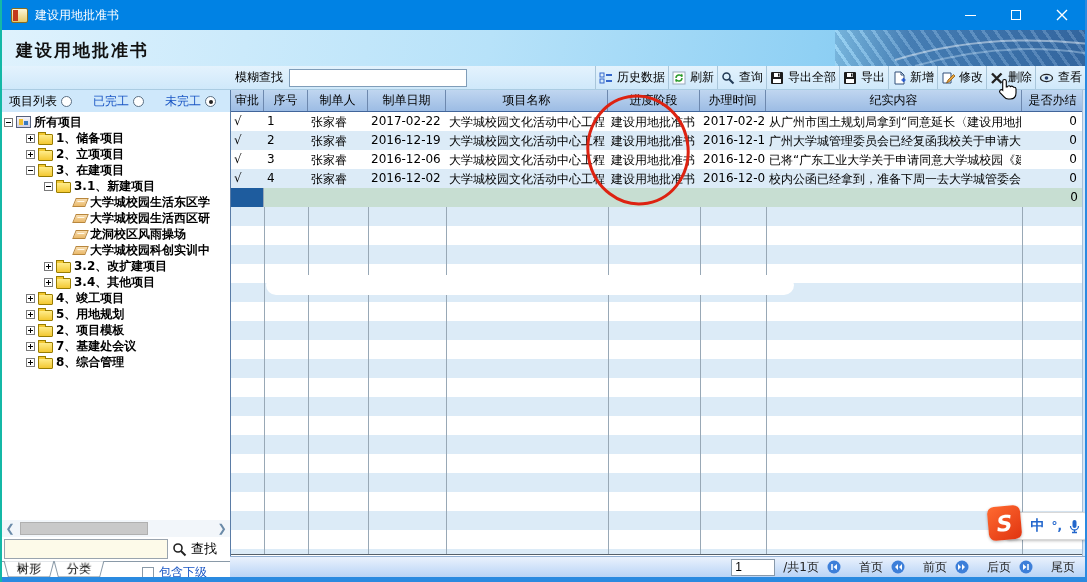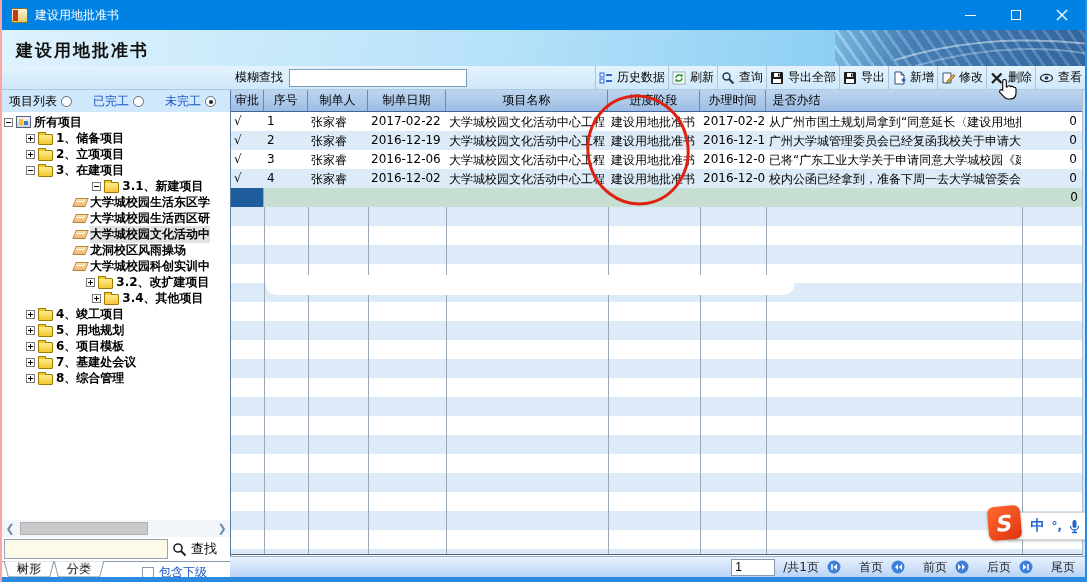--- a/index.html
+++ b/index.html
@@ -1,19 +1,19 @@
 <!DOCTYPE html>
 <html><head>
 <meta charset="utf-8">
 <style>
   html,body{margin:0;padding:0;background:#444;}
   *{box-sizing:border-box;}
   body{font-family:"DejaVu Sans","Liberation Sans",sans-serif;}
   #win{position:relative;width:1087px;height:582px;background:#fff;overflow:hidden;
-       border-left:2px solid #fca5a5;border-right:2px solid #2a8ae0;}
+       border-left:2px solid #14b8a6;border-right:2px solid #2a8ae0;}
   
   .titlebar{position:absolute;left:0;top:0;width:100%;height:30px;background:#0082e4;
             display:flex;align-items:center;color:#fff;font-size:12px;}
   .app-ic{width:17px;height:15px;margin:0 7px 0 9px;position:relative;background:linear-gradient(#fdf6d8,#e8c96a);border:1px solid #8a6d20;border-radius:2px;}
   .app-ic::before{content:"";position:absolute;left:1px;top:1px;width:5px;height:11px;background:#c23a1e;}
   .wbtns{margin-left:auto;display:flex;}
   .wbtn{width:46px;height:30px;display:flex;align-items:center;justify-content:center;cursor:default;}
   .glyph-min{width:11px;height:1px;background:#fff;}
   .glyph-max{width:10px;height:10px;border:1px solid #fff;}
   
@@ -33,21 +33,21 @@
   .tb-btn{display:flex;align-items:center;gap:4px;padding:0 3px;height:100%;border-left:1px solid #a9c6da;cursor:default;white-space:nowrap;}
   .tb-btn svg{flex:none;}
   
   .leftpanel{position:absolute;left:0;top:90px;width:228px;height:492px;background:#fff;overflow:hidden;}
   .filter-row{height:22px;background:#cfe8fb;display:flex;align-items:center;font-size:12px;gap:4px;padding-left:3px;overflow:hidden;white-space:nowrap;}
   .radio{display:flex;align-items:center;gap:21px;color:#1a56c4;}
   .rdot{width:11px;height:11px;border-radius:50%;border:1px solid #5a6f84;background:#fff;position:relative;flex:none;}
   .rdot.sel::after{content:"";position:absolute;left:3px;top:3px;width:4px;height:4px;border-radius:50%;background:#222;}
   .tree{height:406px;overflow:hidden;font-size:12px;color:#000;padding-top:2px;}
   .titem{height:16px;display:flex;align-items:center;gap:3px;white-space:nowrap;font-weight:bold;}
-  .lvl0{padding-left:2px;}.lvl1{padding-left:24px;}.lvl2{padding-left:64px;justify-content:center;}.lvl3{padding-left:70px;}
+  .lvl0{padding-left:2px;}.lvl1{padding-left:24px;}.lvl2{padding-left:42px;}.lvl3{padding-left:70px;}
   .exp{width:9px;height:9px;border:1px solid #7a7a7a;background:#fff;position:relative;flex:none;}
   .exp::before{content:"";position:absolute;left:1px;right:1px;top:3px;height:1px;background:#000;}
   .exp.plus::after{content:"";position:absolute;top:1px;bottom:1px;left:3px;width:1px;background:#000;}
   .exp.none{visibility:hidden;}
   .fold{width:15px;height:11px;background:linear-gradient(#ffec8a,#f3c832);border:1px solid #9a7d00;border-radius:1px;position:relative;margin-top:2px;flex:none;}
   .fold::before{content:"";position:absolute;top:-3px;left:-1px;width:6px;height:2px;background:#f3c832;border:1px solid #9a7d00;border-bottom:none;}
   .rooti{width:15px;height:12px;background:linear-gradient(#f4f4fa,#cfcfe2);border:1px solid #55607a;position:relative;flex:none;}
   .rooti::before{content:"";position:absolute;left:2px;bottom:2px;width:4px;height:6px;background:#f0c030;}
   .rooti::after{content:"";position:absolute;right:2px;bottom:2px;width:4px;height:4px;background:#3a7ac0;}
   .doc{width:13px;height:9px;background:linear-gradient(#f8ddb0,#eab96a);border:1px solid #b8863c;transform:skewX(-22deg);position:relative;flex:none;margin-left:2px;}
@@ -254,24 +254,20 @@
       <div class="titem lvl3">
           <span class="doc"></span>
           <span>大学城校园生活东区学</span>
         </div>
       <div class="titem lvl3">
           <span class="doc"></span>
           <span>大学城校园生活西区研</span>
         </div>
       <div class="titem lvl3">
           <span class="doc"></span>
-          <span class="sel-label">大学城校园文化活动中</span>
-        </div>
-      <div class="titem lvl3">
-          <span class="doc"></span>
           <span>龙洞校区风雨操场</span>
         </div>
       <div class="titem lvl3">
           <span class="doc"></span>
           <span>大学城校园科创实训中</span>
         </div>
       <div class="titem lvl2">
           <span class="exp plus"></span>
           <span class="fold"></span>
           <span>3.2、改扩建项目</span>
@@ -287,21 +283,21 @@
           <span>4、竣工项目</span>
         </div>
       <div class="titem lvl1">
           <span class="exp plus"></span>
           <span class="fold"></span>
           <span>5、用地规划</span>
         </div>
       <div class="titem lvl1">
           <span class="exp plus"></span>
           <span class="fold"></span>
-          <span>6、项目模板</span>
+          <span>2、项目模板</span>
         </div>
       <div class="titem lvl1">
           <span class="exp plus"></span>
           <span class="fold"></span>
           <span>7、基建处会议</span>
         </div>
       <div class="titem lvl1">
           <span class="exp plus"></span>
           <span class="fold"></span>
           <span>8、综合管理</span>
@@ -335,20 +331,21 @@
 
   <div class="grid">
     <div class="ghead">
       <div class="hc" style="width:33px">审批</div>
       <div class="hc" style="width:44px">序号</div>
       <div class="hc" style="width:60px">制单人</div>
       <div class="hc" style="width:78px">制单日期</div>
       <div class="hc" style="width:162px">项目名称</div>
       <div class="hc" style="width:92px">进度阶段</div>
       <div class="hc" style="width:66px">办理时间</div>
+      <div class="hc" style="width:256px">纪实内容</div>
       <div class="hc" style="width:61px;border-right:none">是否办结</div>
     </div>
     <div class="gbody">
       <div class="vlines">
         <div style="left:33px"></div>
           <div style="left:77px"></div>
           <div style="left:137px"></div>
           <div style="left:215px"></div>
           <div style="left:377px"></div>
           <div style="left:469px"></div>

